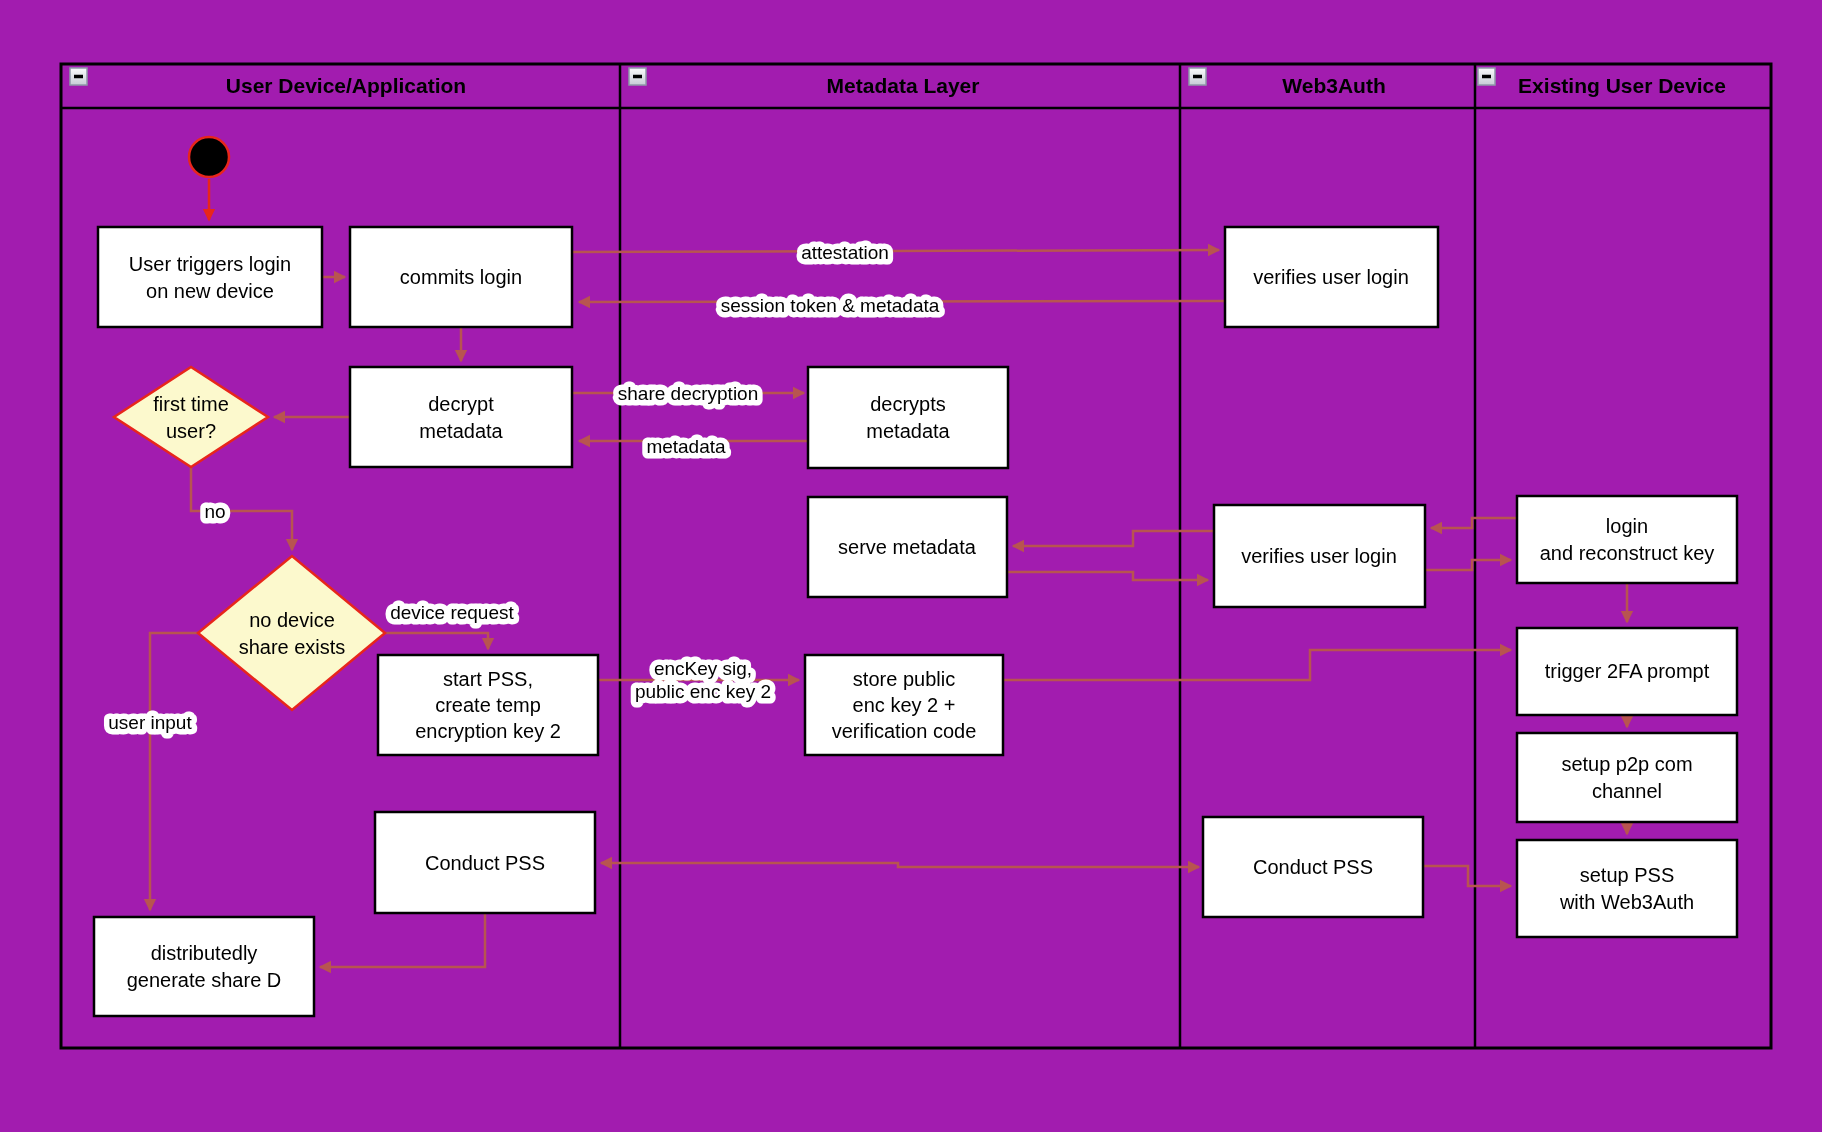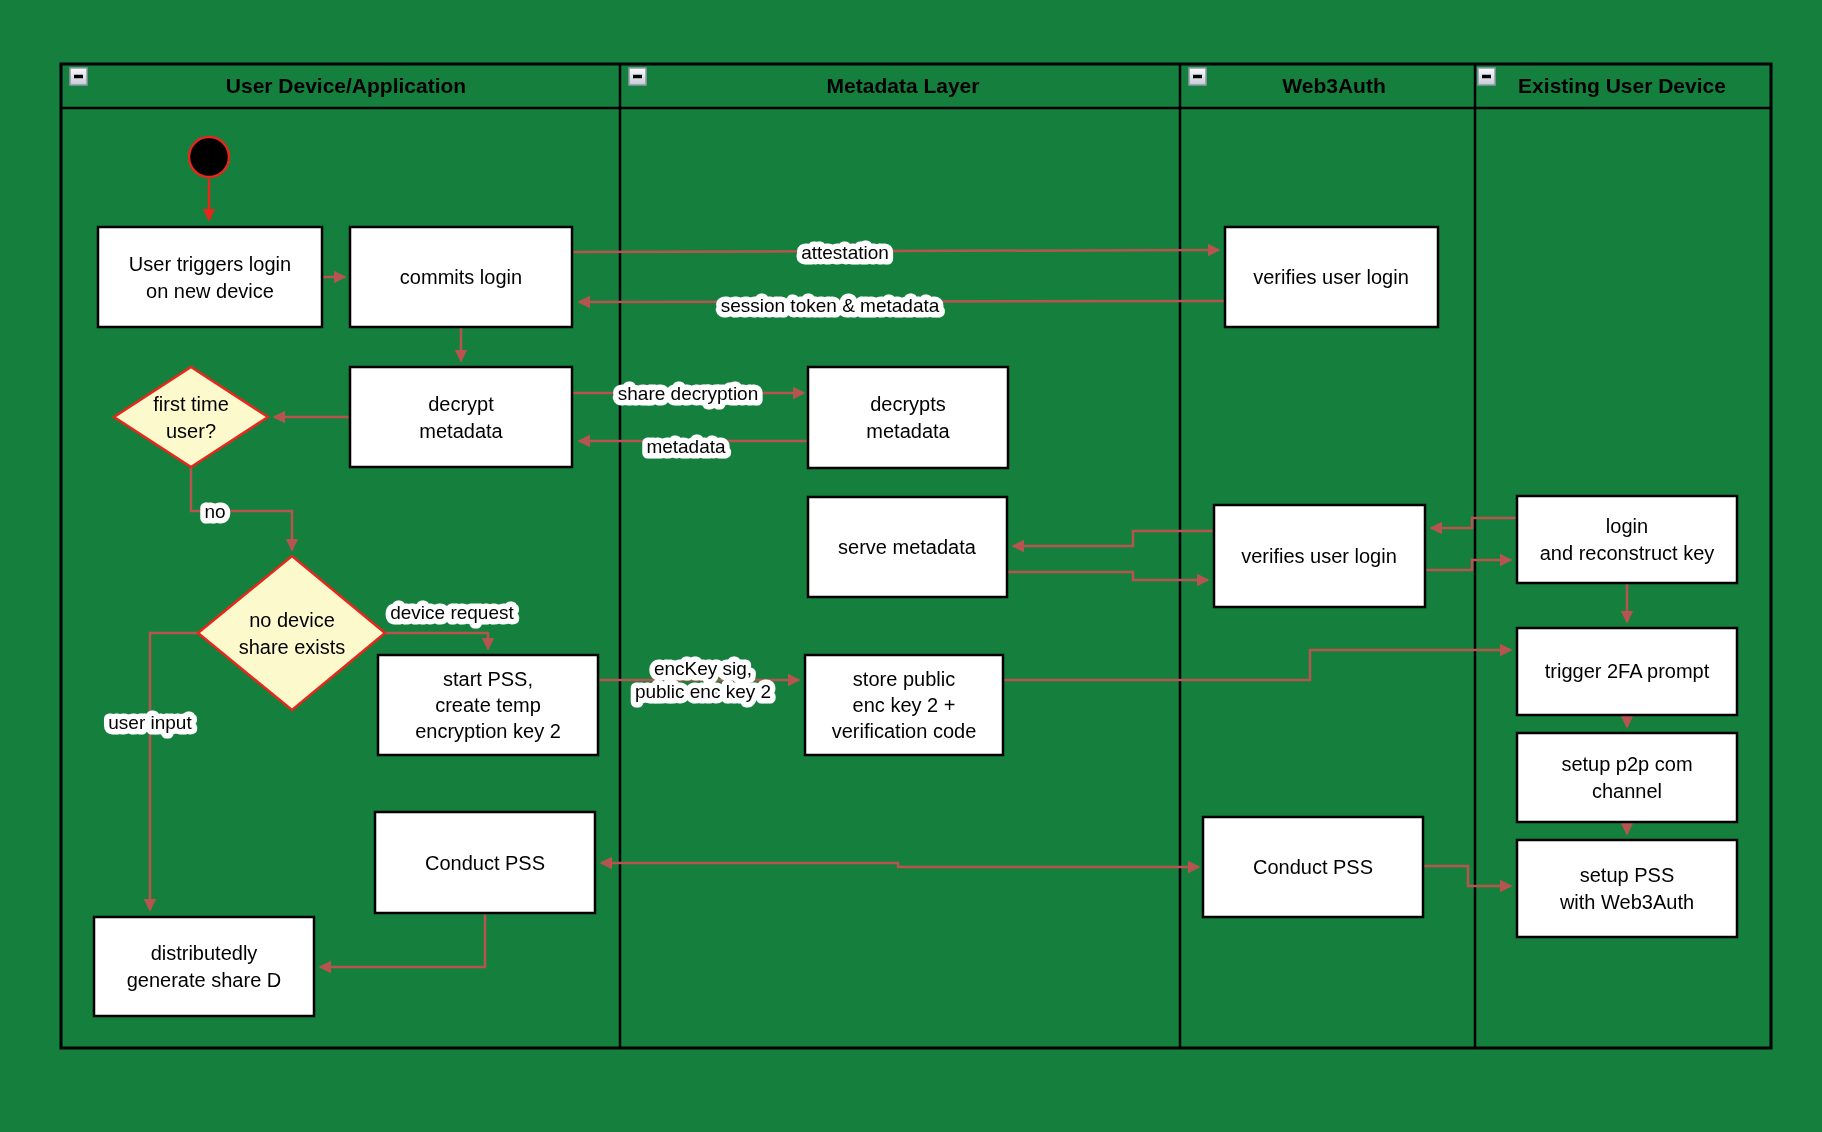--- a/index.html
+++ b/index.html
@@ -2,21 +2,21 @@
 <html style="--connector: #B85450; --highlight: #E8261B; --decision-fill: #FCF9CD; --border: #000000;"><head>
 <meta charset="utf-8">
 <style>
   :root{
     --connector:#B85450;
     --highlight:#E8261B;
     --decision-fill:#FCF9CD;
     --border:#000000;
   }
   html,body{margin:0;padding:0;background:#ffffff;}
-  .stage{position:relative;width:1822px;height:1132px;background:#15803d;overflow:hidden;}
+  .stage{position:relative;width:1822px;height:1132px;background:#a21caf;overflow:hidden;}
   svg{display:block;}
   text{font-family:"Liberation Sans","DejaVu Sans",sans-serif;fill:#000;}
   .node-text{font-size:20px;text-anchor:middle;}
   .lane-title{font-size:21px;font-weight:bold;text-anchor:middle;}
   .elabel{font-size:19px;text-anchor:middle;stroke:#ffffff;stroke-width:11px;paint-order:stroke;stroke-linejoin:round;}
   .node-box{fill:#ffffff;stroke:var(--border);stroke-width:2.5;}
   .decision{fill:var(--decision-fill);stroke:var(--highlight);stroke-width:2.5;stroke-linejoin:miter;}
   .edge{fill:none;stroke:var(--connector);stroke-width:2.5;}
   .edge-red{fill:none;stroke:var(--highlight);stroke-width:2.5;}
   .lane-line{stroke:var(--border);stroke-width:2.5;fill:none;}

